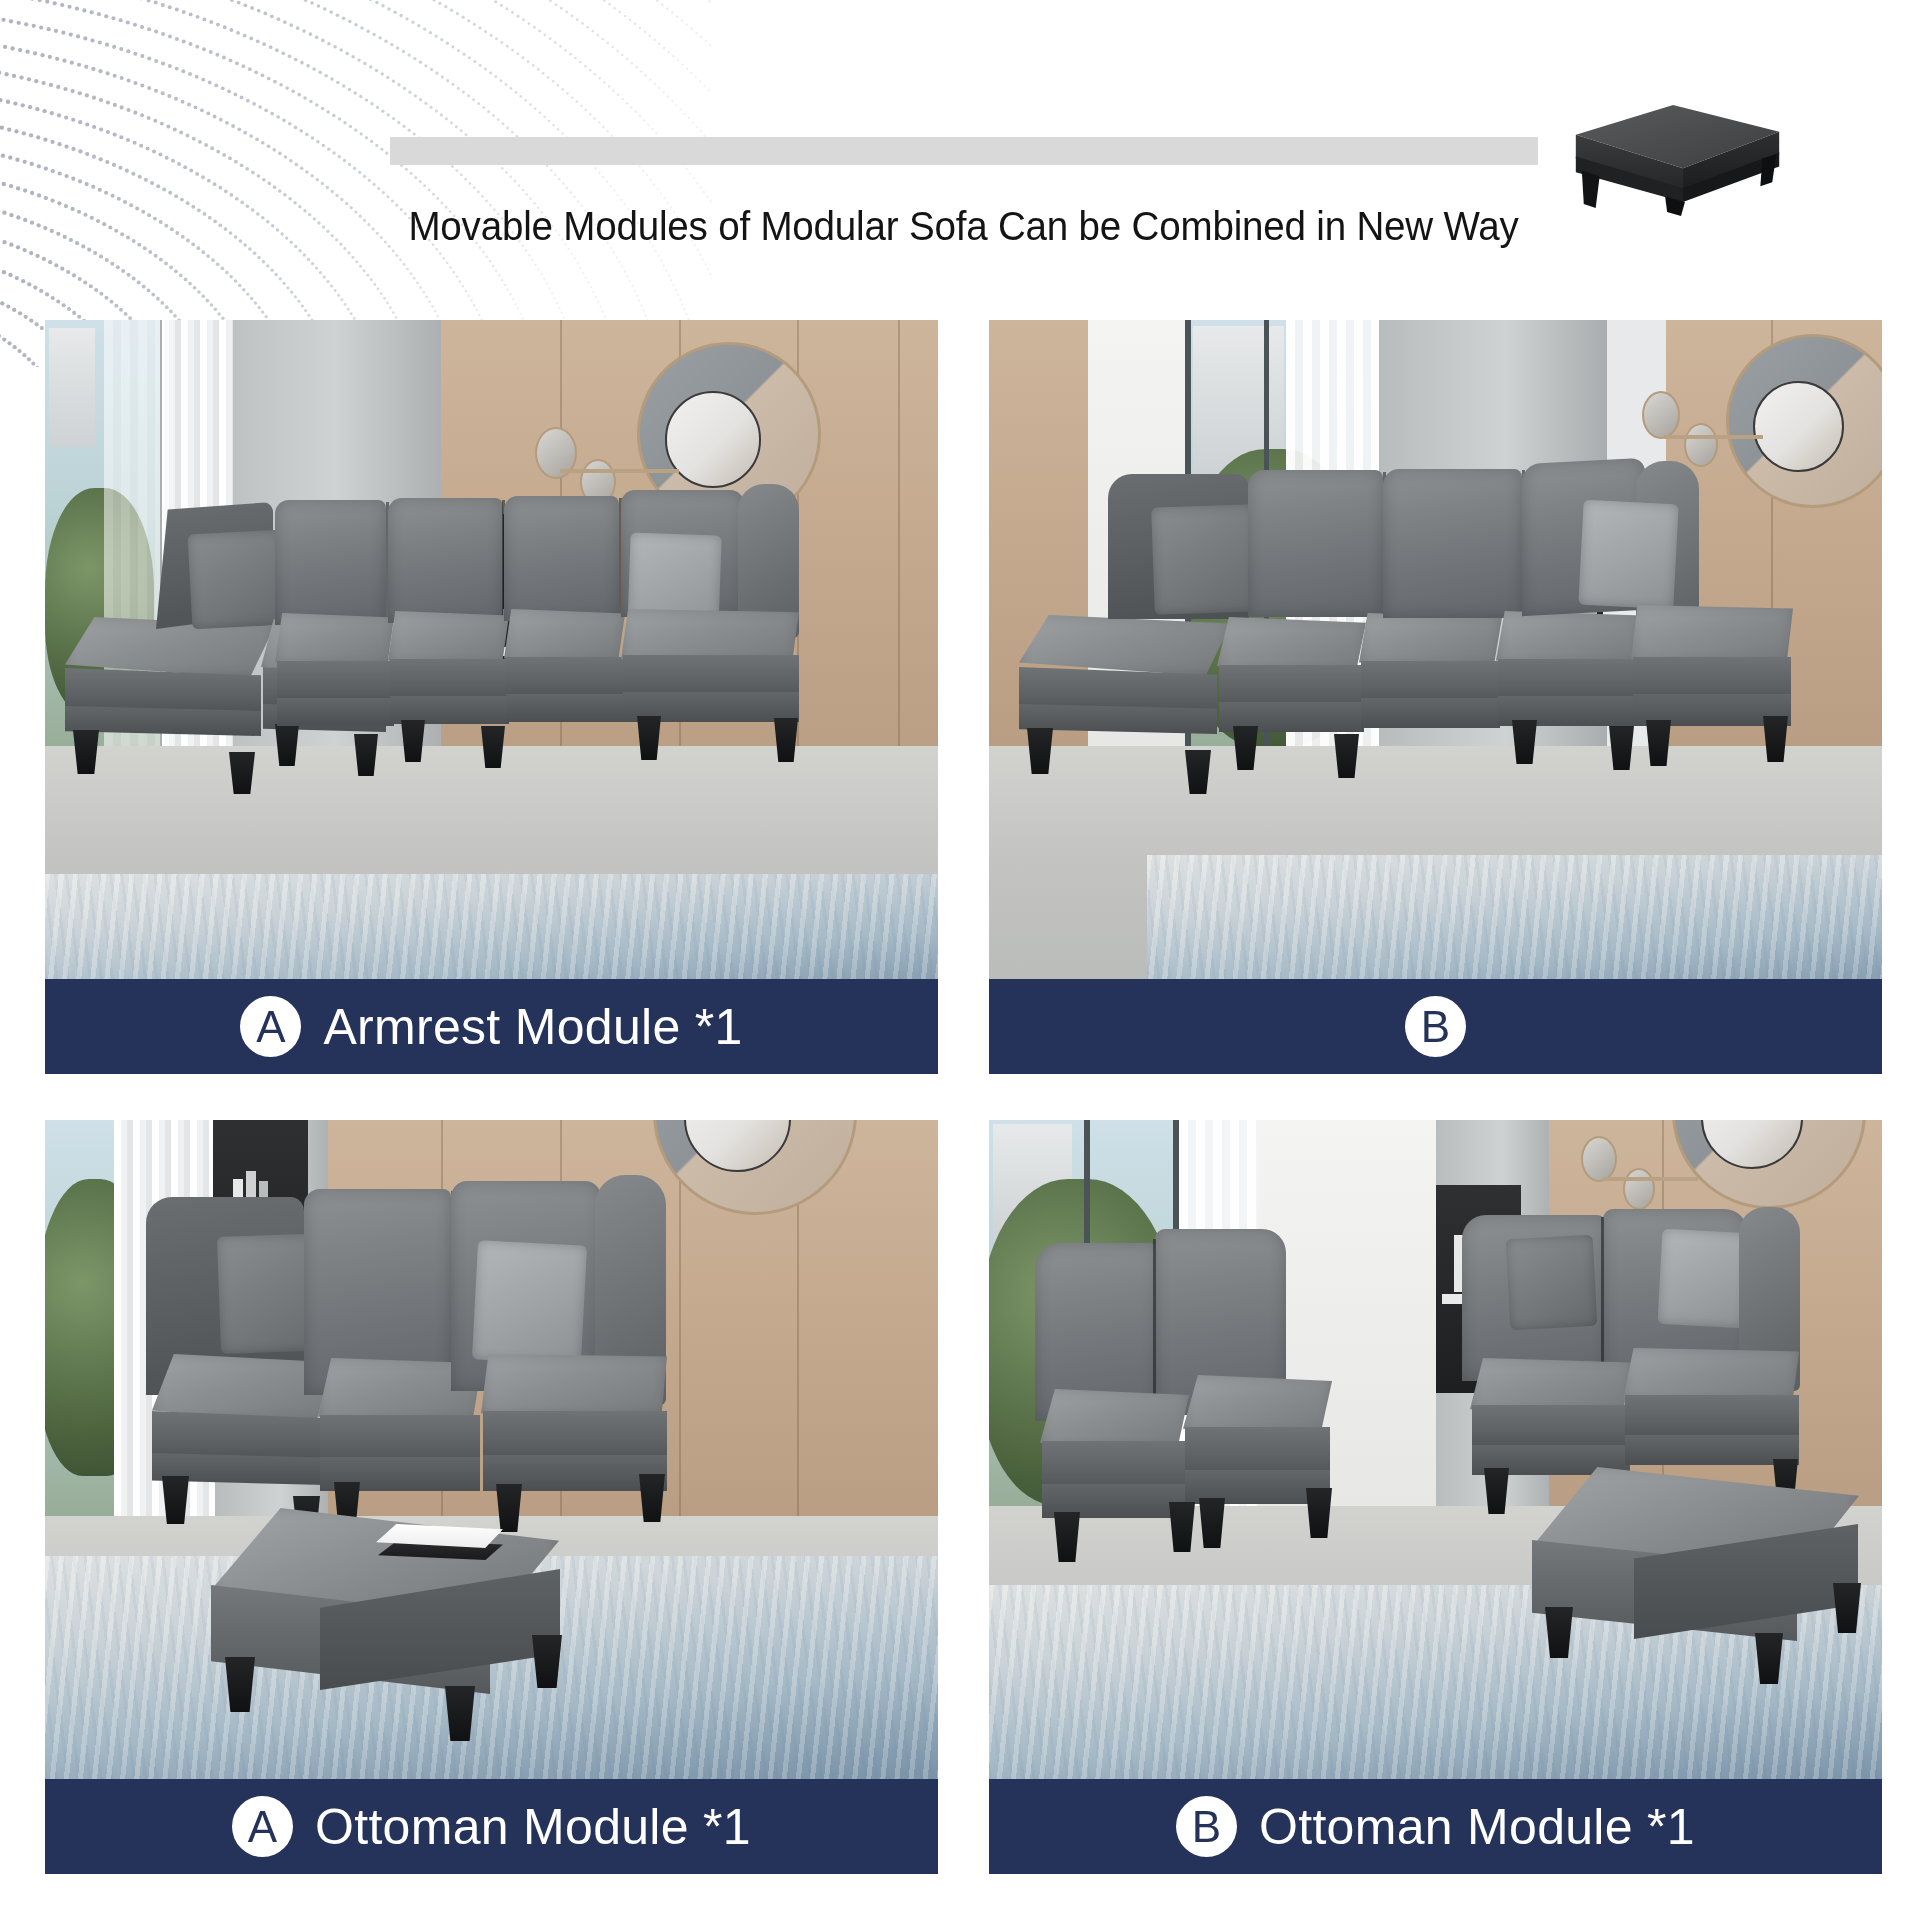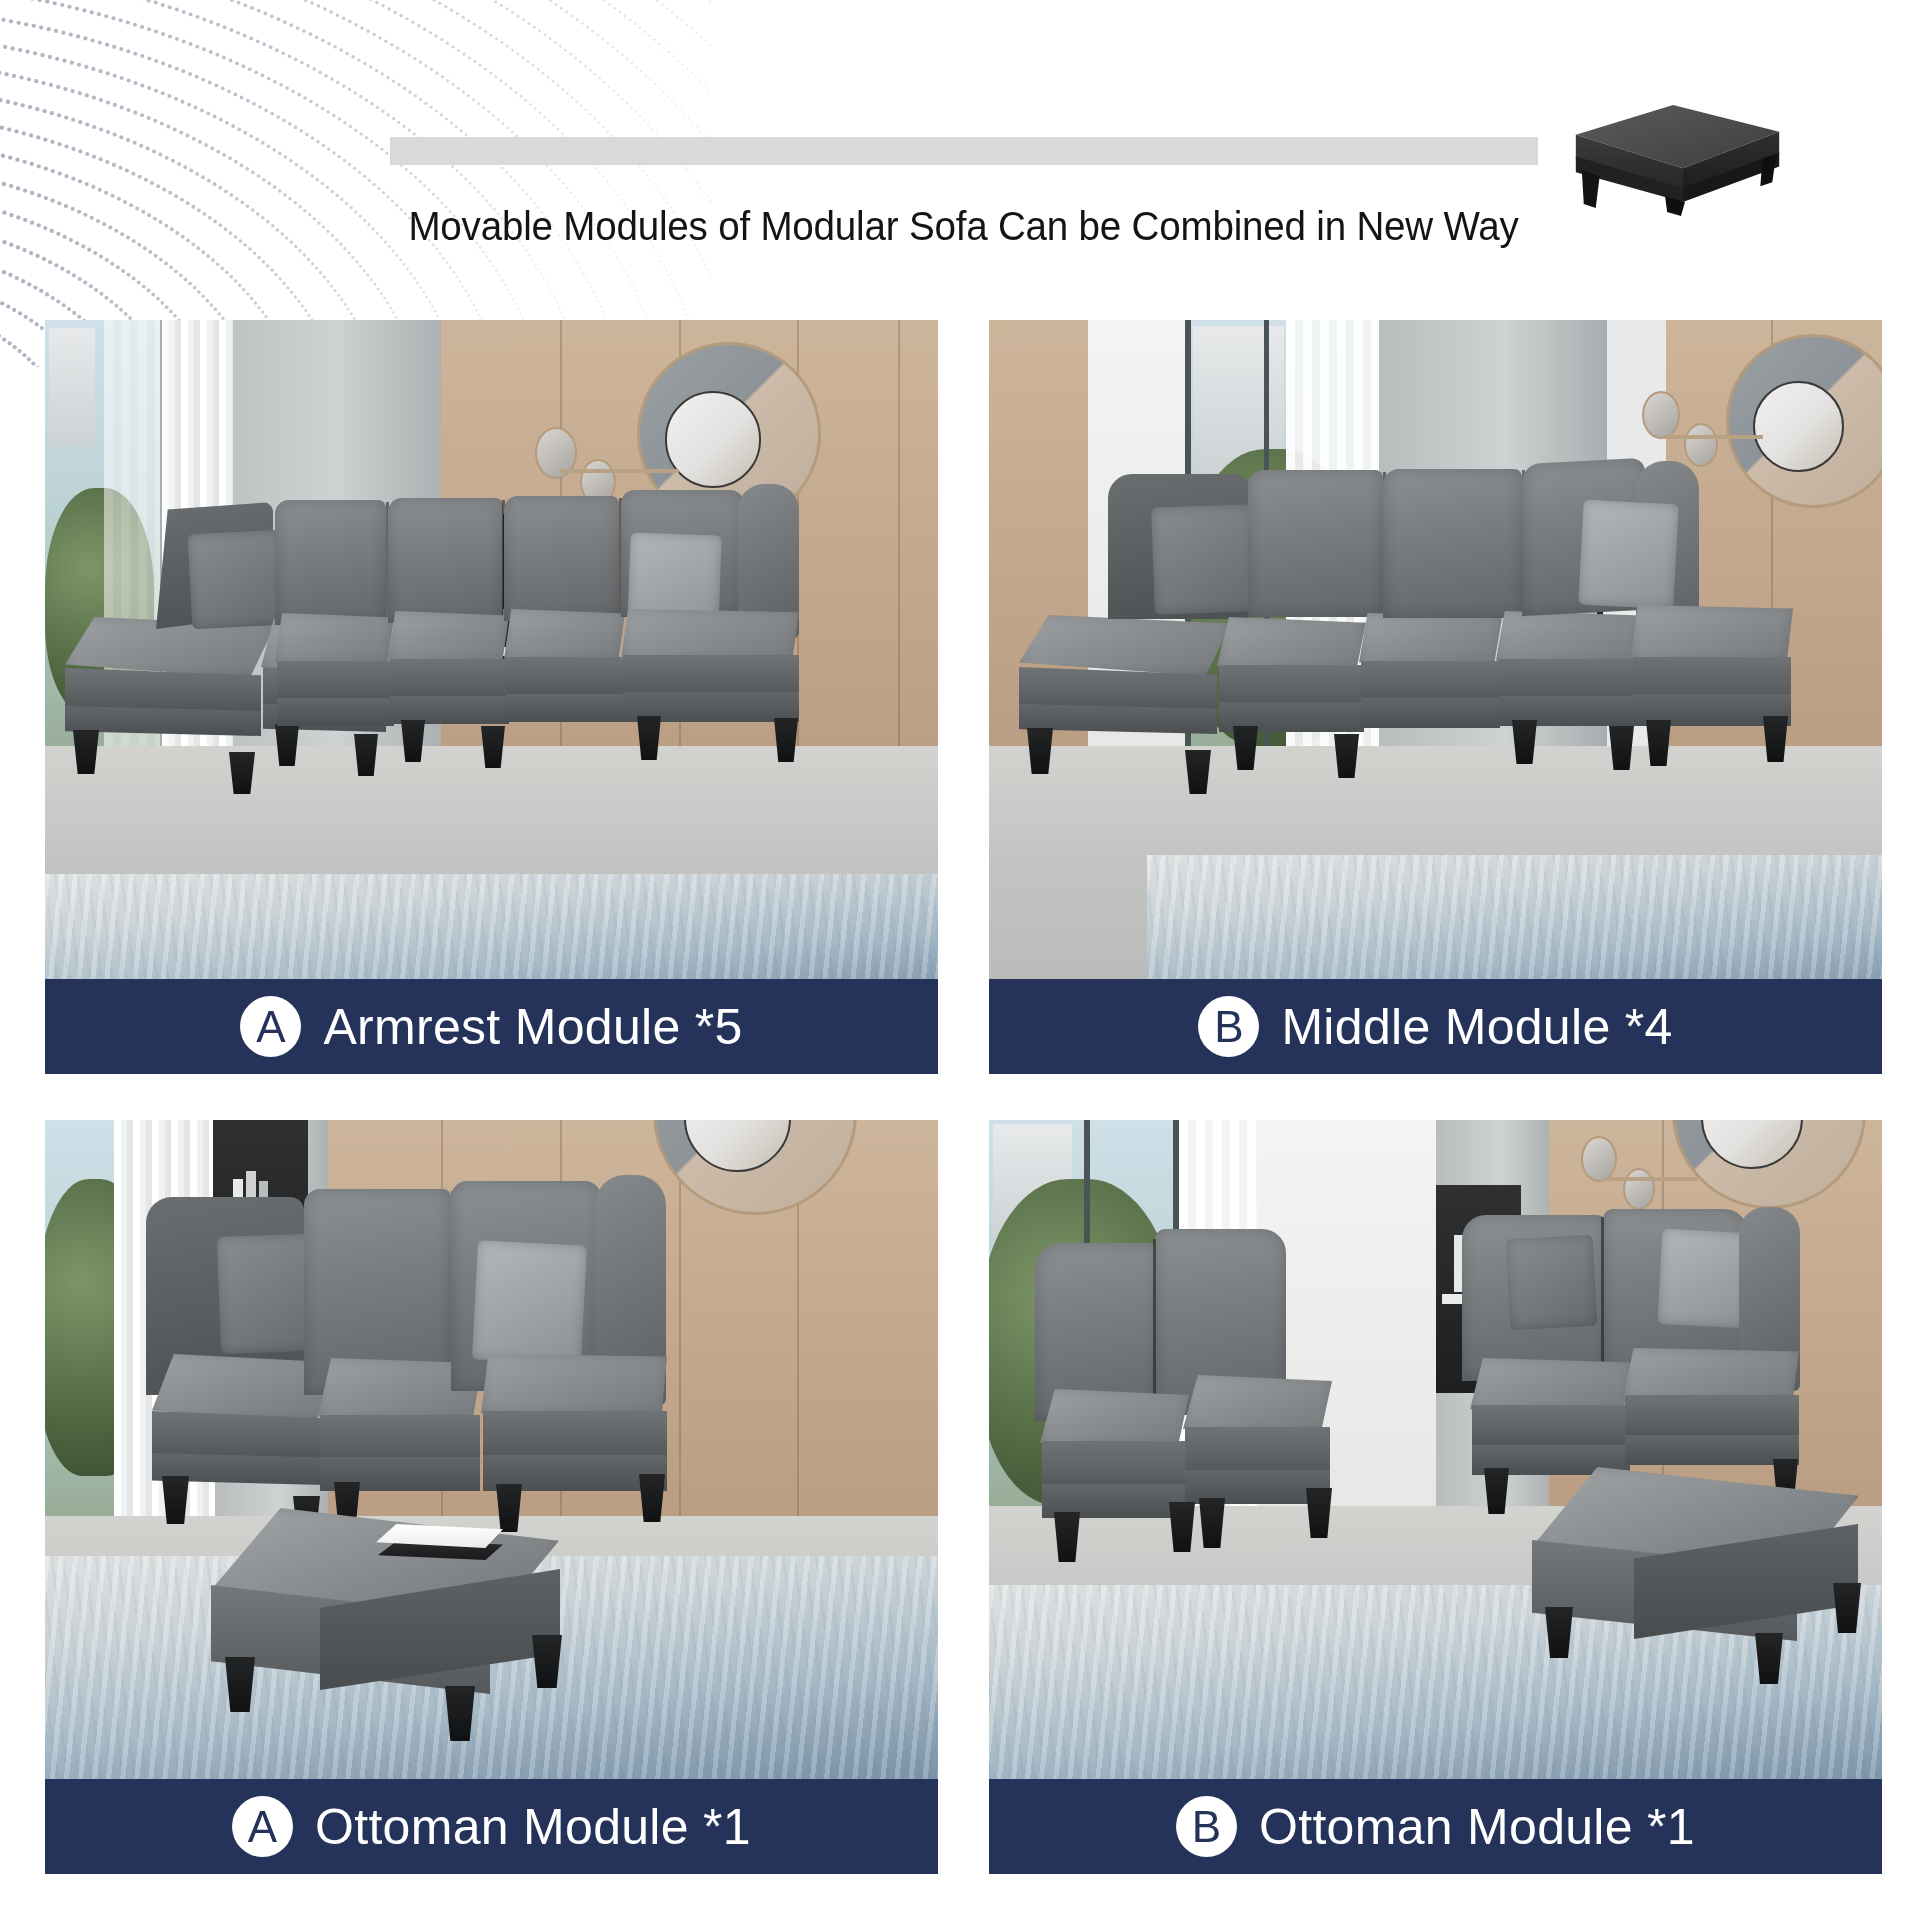--- a/index.html
+++ b/index.html
@@ -1933,21 +1933,21 @@
                clip-path:polygon(4% 0,100% 6%,96% 100%,0 92%);"></div>
           <div class="seat-front" style="left:578px;top:335px;width:176px;height:46px;"></div>
           <div class="base-front" style="left:578px;top:372px;width:176px;height:30px;"></div>
           <div class="leg" style="left:592px;top:396px;width:24px;height:44px;"></div>
           <div class="leg" style="left:729px;top:398px;width:24px;height:44px;"></div>
         </div>
       </div>
 
       <div class="caption">
         <div class="badge">A</div>
-        <div class="cap-text">Armrest Module *5</div>
+        <div class="cap-text">Armrest Module *1</div>
       </div>
     </div>
 
     <div class="panel p-tr">
       <div class="scene">
         <div class="wall-wood" style="left:0;top:0;width:109px;height:465px;"></div>
         <div class="wall-white" style="left:99px;top:0;width:109px;height:465px;"></div>
         <div class="window" style="left:198px;top:0;width:188px;height:465px;"></div>
         <div class="win-bld" style="left:204px;top:6px;width:91px;height:149px;"></div>
         <div class="win-tree" style="left:196px;top:129px;width:178px;height:297px;"></div>
@@ -2028,21 +2028,20 @@
                clip-path:polygon(4% 0,100% 6%,96% 100%,0 92%);"></div>
           <div class="seat-front" style="left:644px;top:337px;width:158px;height:48px;"></div>
           <div class="base-front" style="left:644px;top:374px;width:158px;height:32px;"></div>
           <div class="leg" style="left:657px;top:400px;width:25px;height:46px;"></div>
           <div class="leg" style="left:774px;top:396px;width:25px;height:46px;"></div>
         </div>
       </div>
 
       <div class="caption">
         <div class="badge">B</div>
-        <div class="cap-text">Middle Module *4</div>
       </div>
     </div>
 
     <div class="panel p-bl">
       <div class="scene">
         <div class="window" style="left:0;top:0;width:109px;height:426px;"></div>
         <div class="win-tree" style="left:-10px;top:59px;width:119px;height:297px;"></div>
         <div class="curtain" style="left:69px;top:0;width:103px;height:436px;"></div>
         <div class="wall-gray" style="left:170px;top:0;width:119px;height:426px;"></div>
         <div class="shelf-niche" style="left:168px;top:0;width:95px;height:198px;">

